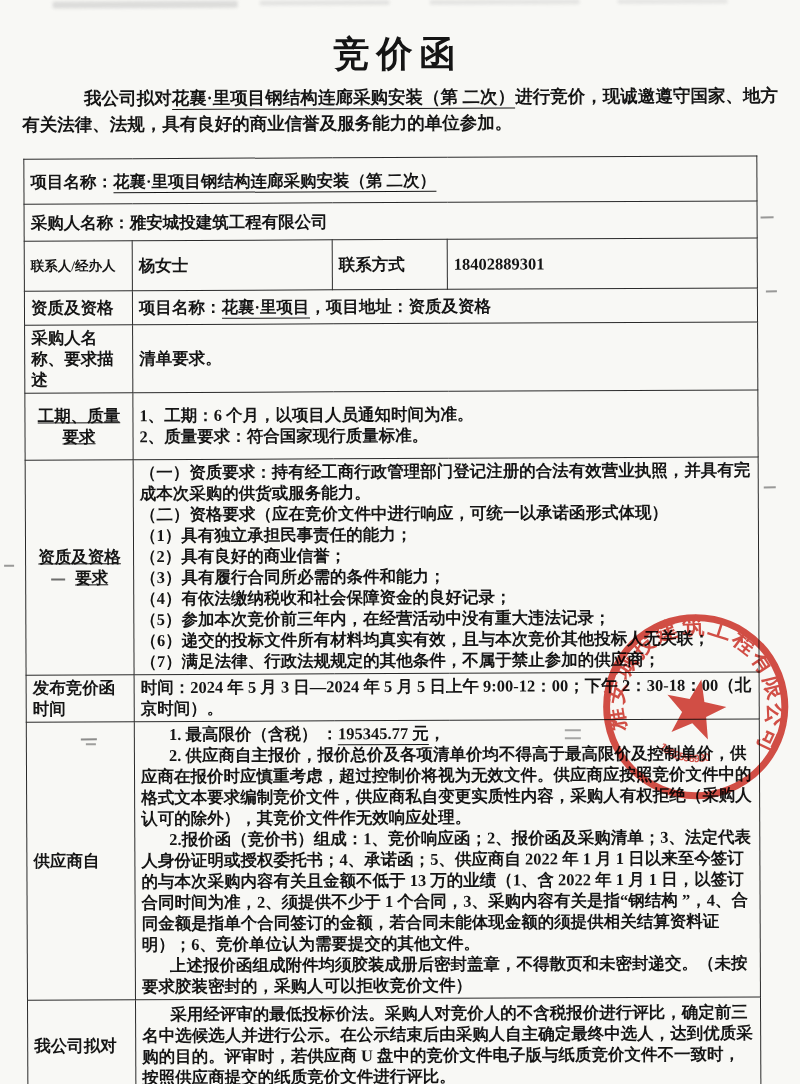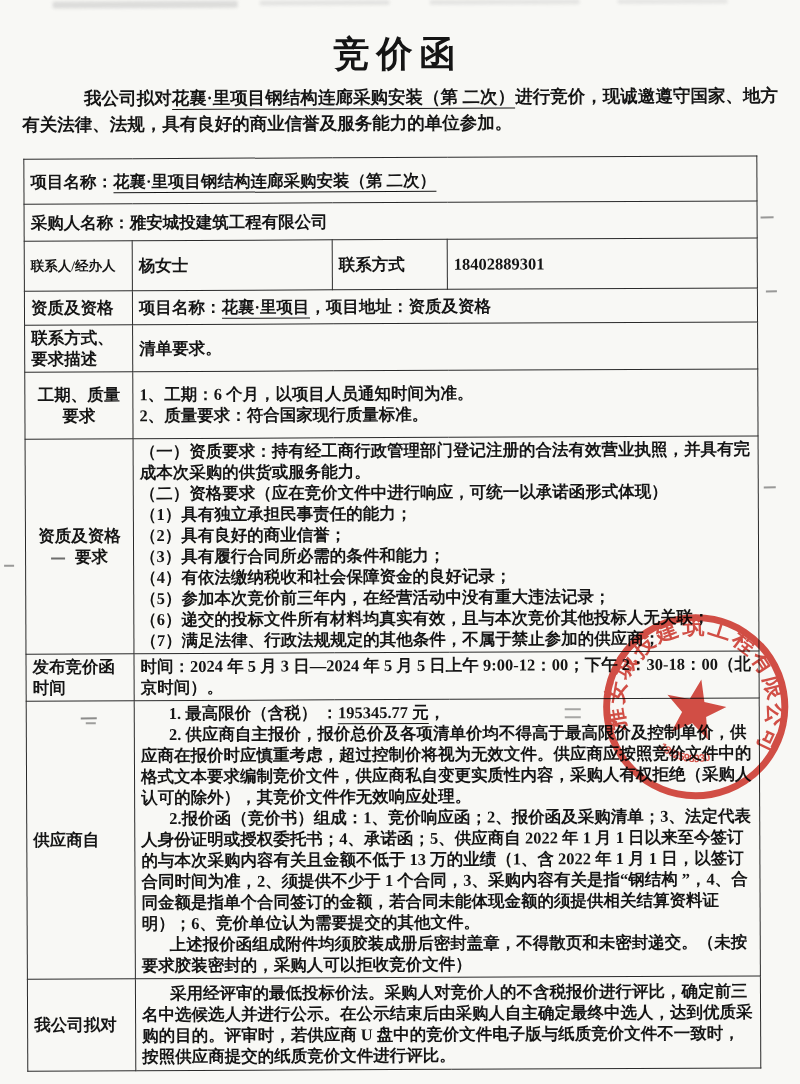--- a/index.html
+++ b/index.html
@@ -31,21 +31,21 @@
     border-collapse:collapse;table-layout:fixed;
   }
   table.doc td{
     border:1.6px solid #2b2b2b;
     vertical-align:middle;
     padding:2px 6px;
     font-size:16.5px;font-weight:600;line-height:21px;
     overflow:hidden;
   }
   .lab{font-weight:700;padding-left:6px;padding-right:2px;}
-  .lab.center{text-align:center;padding-left:6px;}
+  .lab.center{text-align:center;padding-left:6px;text-decoration:underline;}
   .lab.small{font-size:13.5px;}
   .lab.w5{border-radius:18px;}
   .biglbl{font-size:17px;font-weight:700;}
   .paras p{margin:0;}
   .ind{text-indent:1.7em;}
   .r7td{font-size:16px;line-height:22.4px;vertical-align:top;padding-top:3px;}
   .r8td{line-height:20px;}
   .r9td{font-size:15.6px;line-height:20.2px;vertical-align:top;padding-top:3px;}
   .r10td{font-size:16px;line-height:22px;vertical-align:top;padding-top:4px;}
   .r7lab{position:relative;}
@@ -102,21 +102,21 @@
       <td class="lab">联系方式</td>
       <td>18402889301</td>
     </tr>
 
     <tr style="height:34px">
       <td class="lab">资质及资格</td>
       <td colspan="3"><span>项目名称：</span><span class="u">花襄·里项目</span><span>，项目地址：资质及资格</span></td>
     </tr>
 
     <tr style="height:46px">
-      <td class="lab">联系方式、要求描述</td>
+      <td class="lab">采购人名称、要求描述</td>
       <td colspan="3">清单要求。</td>
     </tr>
 
     <tr style="height:67px">
       <td class="lab center">工期、质量要求</td>
       <td colspan="3" class="paras">
         <p>1、工期：6 个月，以项目人员通知时间为准。</p>
         <p>2、质量要求：符合国家现行质量标准。</p>
       </td>
     </tr>

